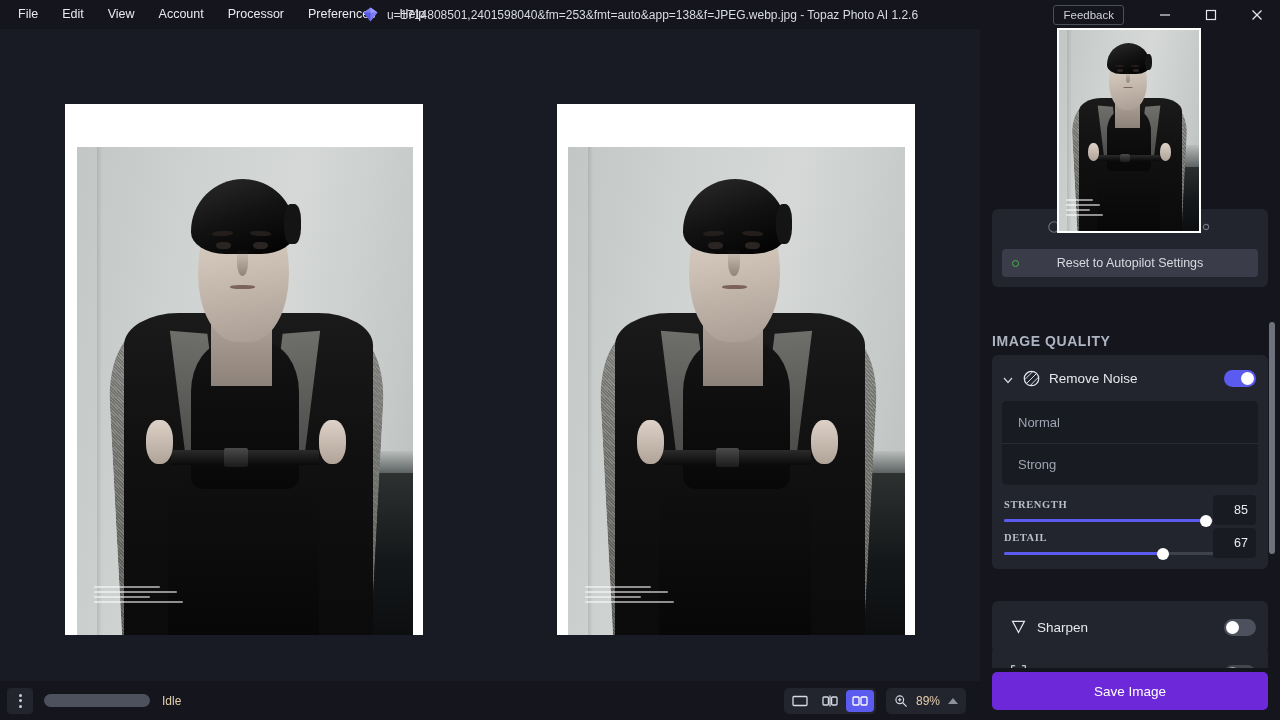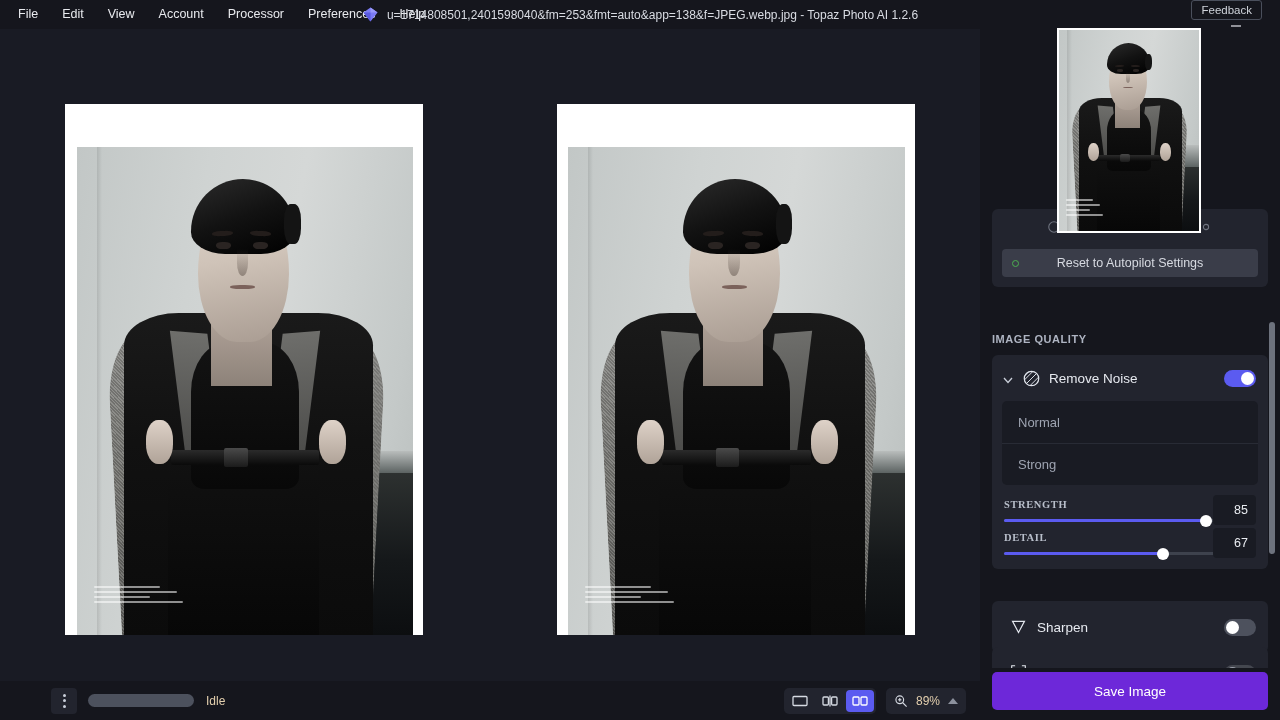--- a/index.html
+++ b/index.html
@@ -27,21 +27,21 @@
     display: flex; align-items: center; justify-content: center;
     pointer-events: none; gap: 8px;
   }
   .topaz-logo {
     width: 17px; height: 17px; flex: none;
     display: flex; align-items: center; justify-content: center;
   }
   .win-title { color: #d9dce3; font-size: 12px; white-space: nowrap; }
   .title-right {
     position: absolute; right: 0; top: 0; height: 29px;
-    display: flex; align-items: center; gap: 0; flex-direction: column;
+    display: flex; align-items: center; gap: 0;
   }
   .feedback-btn {
     color: #cfd3da; font-size: 11.5px; border: 1px solid #4a4f5c;
     border-radius: 3px; padding: 3px 9px; margin-right: 18px; background: transparent;
     font-family: inherit; cursor: pointer;
   }
   .wbtn {
     width: 46px; height: 29px; display: flex; align-items: center; justify-content: center;
     cursor: pointer;
   }
@@ -191,21 +191,21 @@
     font-family: inherit;
   }
   .reset-btn .dot {
     position: absolute; left: 10px; width: 7px; height: 7px; border-radius: 50%;
     border: 1.6px solid #4caf50;
   }
   .reset-btn span { color: #d7dae1; font-size: 12.5px; }
 
   .section-label {
     position: absolute; left: 12px; top: 304px;
-    color: #aeb4c2; font-size: 11px; font-weight: bold; letter-spacing: .55px;
+    color: #aeb4c2; font-size: 14px; font-weight: bold; letter-spacing: .55px;
   }
 
   .filter-card { position: absolute; left: 0; right: 0; }
   #card-remove-noise { top: 326px; }
   .filter-head {
     display: flex; align-items: center; height: 46px; padding: 0 12px 0 10px; gap: 8px;
   }
   .chev { width: 12px; height: 12px; color: #c9ced9; flex: none; }
   .filt-icon { width: 19px; height: 19px; flex: none; color: #e3e7ee; }
   .filt-name { color: #e6e9ef; font-size: 13.5px; flex: 1; }
@@ -269,21 +269,21 @@
   
   .navigator {
     position: absolute; left: 1057px; top: 28px; width: 144px; height: 205px;
     background: #0c0d12; border: 2px solid #ffffff; overflow: hidden;
   }
   .navigator .photo { transform: none; }
 
   
   .bottombar {
     position: absolute; left: 0; bottom: 0; width: 980px; height: 39px;
-    background: #15161d; display: flex; align-items: center; padding-left: 44px;
+    background: #15161d; display: flex; align-items: center;
   }
   .kebab {
     width: 26px; height: 26px; margin-left: 7px; background: #22242e; border-radius: 4px;
     display: flex; flex-direction: column; align-items: center; justify-content: center; gap: 2.5px;
     cursor: pointer;
   }
   .kebab i { width: 3px; height: 3px; background: #c9ced9; border-radius: 50%; display: block; }
   .progress {
     width: 106px; height: 13px; background: #4c515d; border-radius: 7px; margin-left: 11px;
   }

